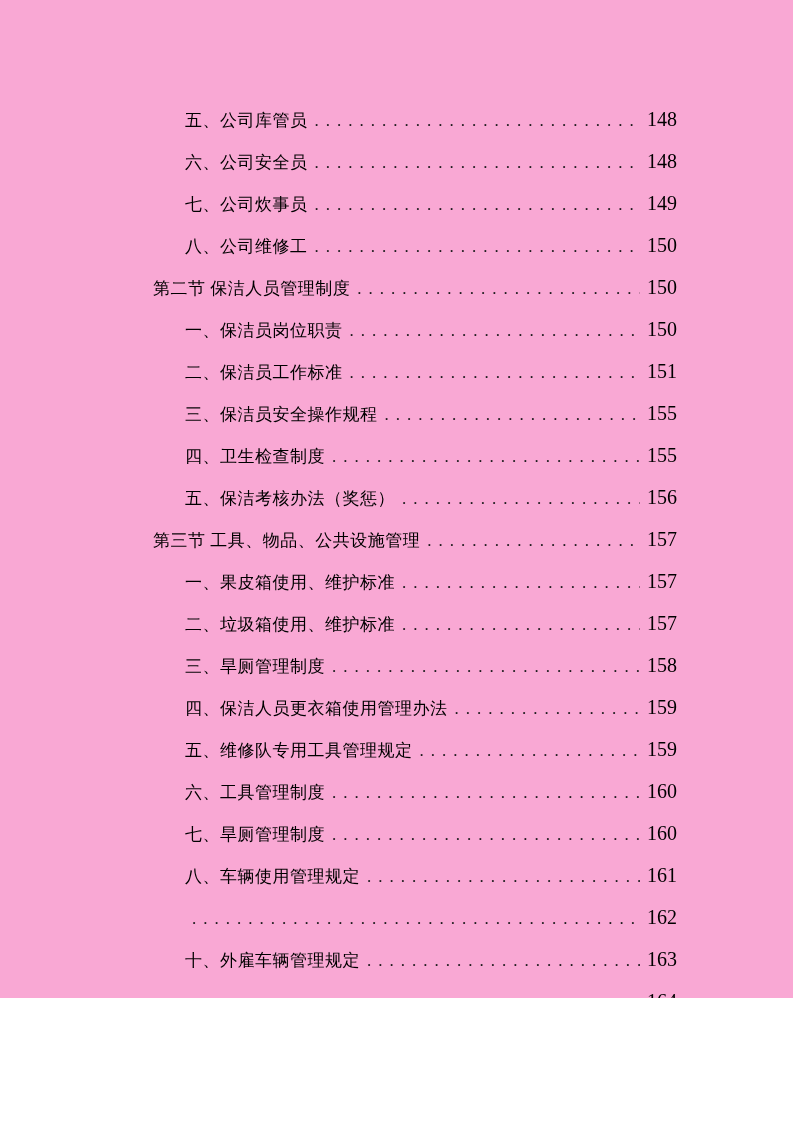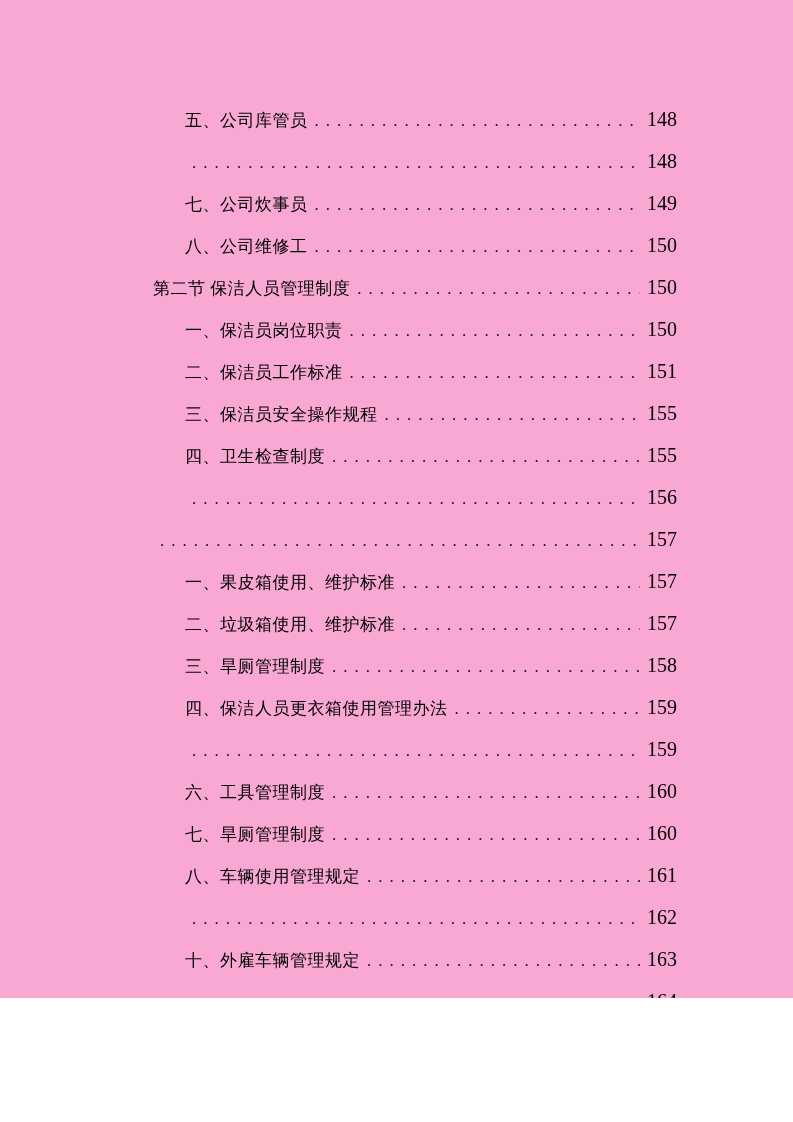--- a/index.html
+++ b/index.html
@@ -72,20 +72,21 @@
 
   <div class="toc">
 
       <div class="toc-row level-2">
         <span class="toc-title">五、公司库管员</span>
         <span class="toc-dots">..........................................................................................</span>
         <span class="toc-page-num">148</span>
       </div>
 
       <div class="toc-row level-2">
+        <span class="toc-title">六、公司安全员</span>
         <span class="toc-dots">..........................................................................................</span>
         <span class="toc-page-num">148</span>
       </div>
 
       <div class="toc-row level-2">
         <span class="toc-title">七、公司炊事员</span>
         <span class="toc-dots">..........................................................................................</span>
         <span class="toc-page-num">149</span>
       </div>
 
@@ -119,25 +120,27 @@
         <span class="toc-page-num">155</span>
       </div>
 
       <div class="toc-row level-2">
         <span class="toc-title">四、卫生检查制度</span>
         <span class="toc-dots">..........................................................................................</span>
         <span class="toc-page-num">155</span>
       </div>
 
       <div class="toc-row level-2">
+        <span class="toc-title">五、保洁考核办法（奖惩）</span>
         <span class="toc-dots">..........................................................................................</span>
         <span class="toc-page-num">156</span>
       </div>
 
       <div class="toc-row level-1">
+        <span class="toc-title">第三节 工具、物品、公共设施管理</span>
         <span class="toc-dots">..........................................................................................</span>
         <span class="toc-page-num">157</span>
       </div>
 
       <div class="toc-row level-2">
         <span class="toc-title">一、果皮箱使用、维护标准</span>
         <span class="toc-dots">..........................................................................................</span>
         <span class="toc-page-num">157</span>
       </div>
 
@@ -153,20 +156,21 @@
         <span class="toc-page-num">158</span>
       </div>
 
       <div class="toc-row level-2">
         <span class="toc-title">四、保洁人员更衣箱使用管理办法</span>
         <span class="toc-dots">..........................................................................................</span>
         <span class="toc-page-num">159</span>
       </div>
 
       <div class="toc-row level-2">
+        <span class="toc-title">五、维修队专用工具管理规定</span>
         <span class="toc-dots">..........................................................................................</span>
         <span class="toc-page-num">159</span>
       </div>
 
       <div class="toc-row level-2">
         <span class="toc-title">六、工具管理制度</span>
         <span class="toc-dots">..........................................................................................</span>
         <span class="toc-page-num">160</span>
       </div>
 

